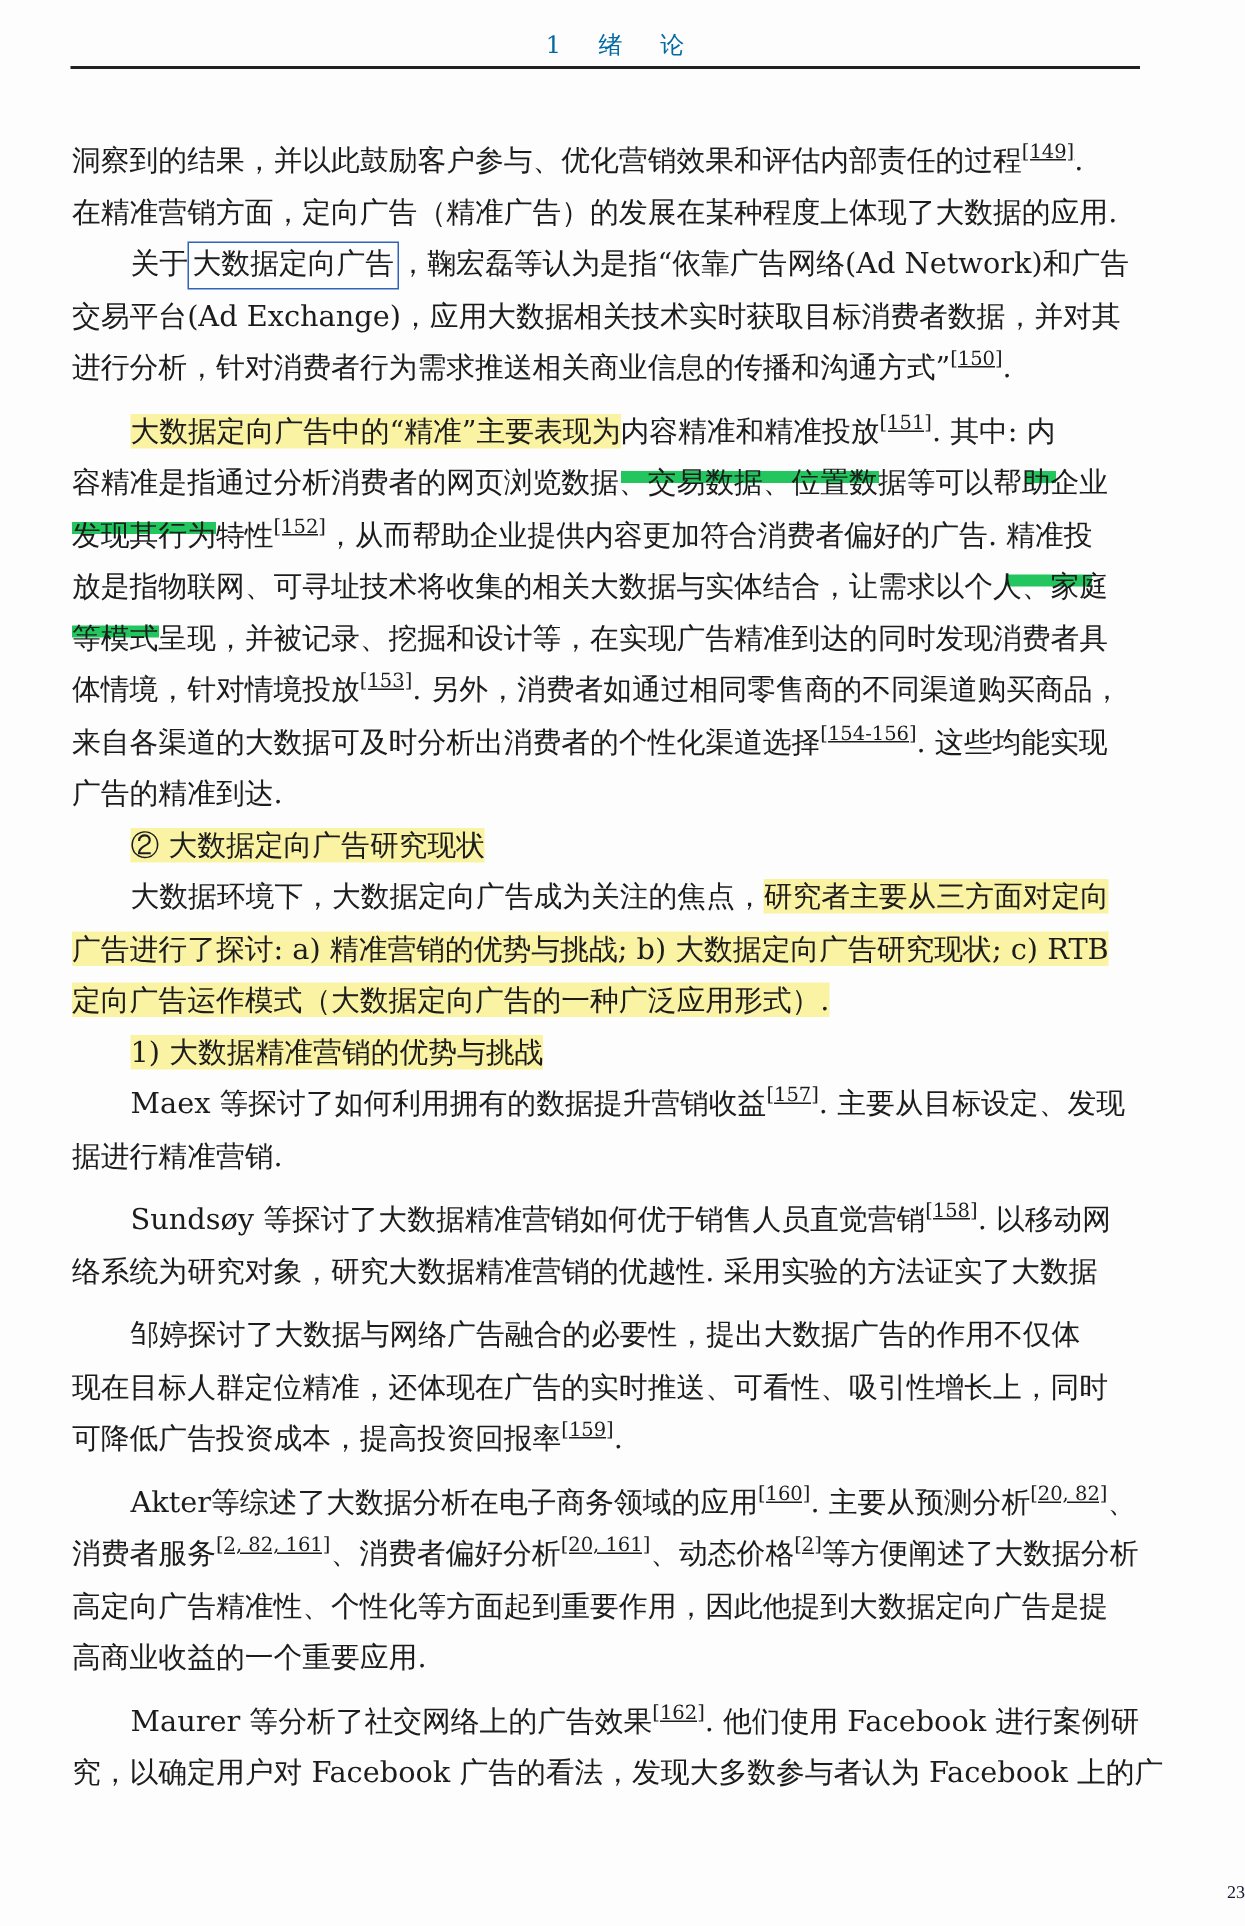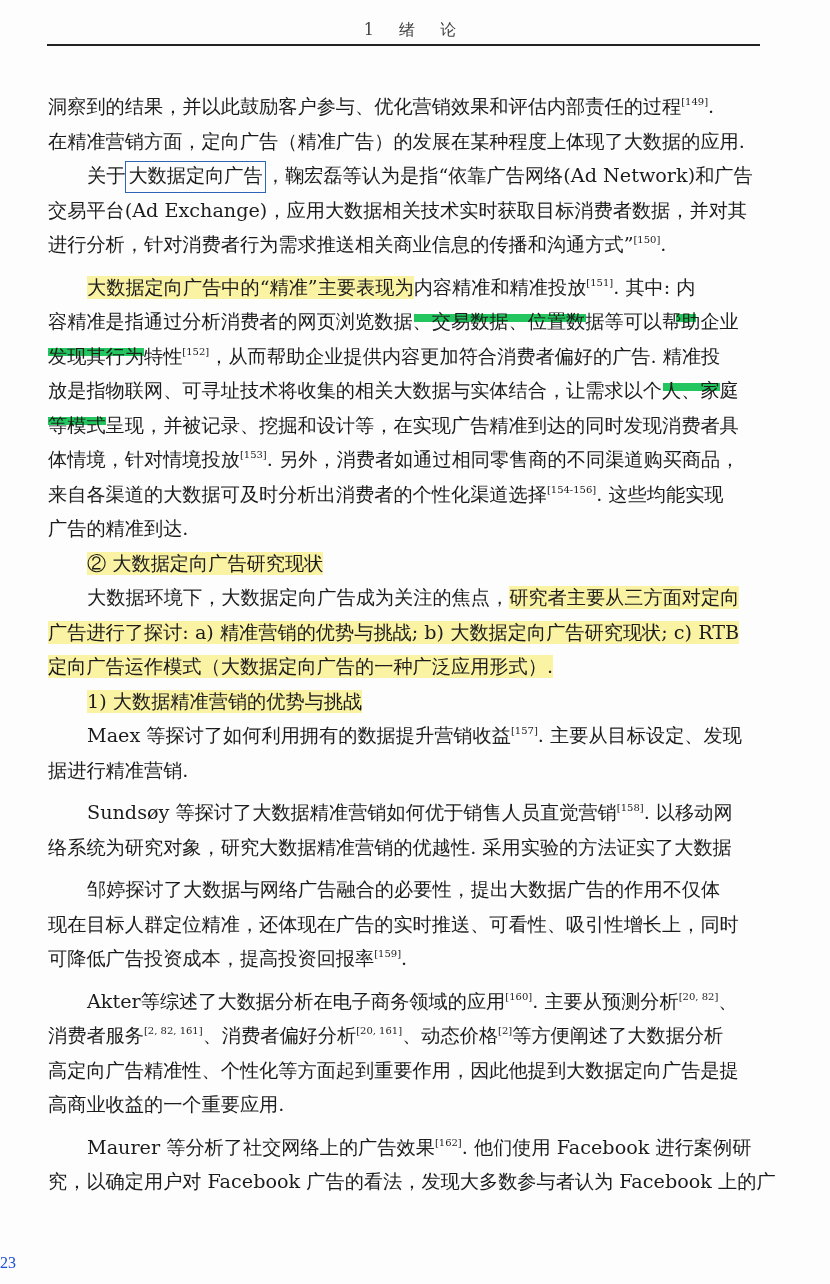--- a/index.html
+++ b/index.html
@@ -2,40 +2,40 @@
 <html><head>
 <meta charset="utf-8">
 <style>
   html, body { margin: 0; padding: 0; }
   body {
     width: 830px; height: 1284px; background: #fdfdfd; position: relative; overflow: hidden;
     font-family: "DejaVu Serif", "Liberation Serif", serif; color: #1c1c1c;
   }
   .header {
     position: absolute; top: 20px; left: 0; width: 830px; text-align: center;
-    font-size: 16px; color: #404040; letter-spacing: 10px;
+    font-size: 16px; color: #0369a1; letter-spacing: 10px;
   }
   .header-rule {
     position: absolute; top: 44px; left: 47px; width: 713px; height: 0;
     border-top: 2px solid #222;
   }
   .body-text {
     position: absolute; top: 90px; left: 48px; width: 712px;
     font-size: 19.2px; line-height: 34.5px; text-align: justify;
   }
   .line { display: block; white-space: nowrap; height: 34.5px; overflow: visible; }
   .indent { padding-left: 39px; }
   .para-gap { height: 8px; }
   .hl { background: #fbf3a4; }
   .ul { border-bottom: 8px solid #22c55e; padding-bottom: 15px; }
   .box { border: 1.5px solid #2e63b8; padding: 2px 2px 5px 2px; }
-  sup { font-size: 10px; vertical-align: 8px; line-height: 0; }
+  sup { font-size: 13px; vertical-align: 8px; line-height: 0; text-decoration: underline; }
   .page-num {
-    position: absolute; top: 1254px; left: 0; width: 830px; text-align: left;
-    font-size: 16px; font-family: "Liberation Serif", serif; color: #1d4ed8;
+    position: absolute; top: 1254px; left: 0; width: 830px; text-align: right;
+    font-size: 12px; font-family: "Liberation Serif", serif; color: #0f172a;
   }
 </style>
 </head>
 <body>
 
 <div class="header">1 绪 论</div>
 <div class="header-rule"></div>
 
 <div class="body-text">
 

